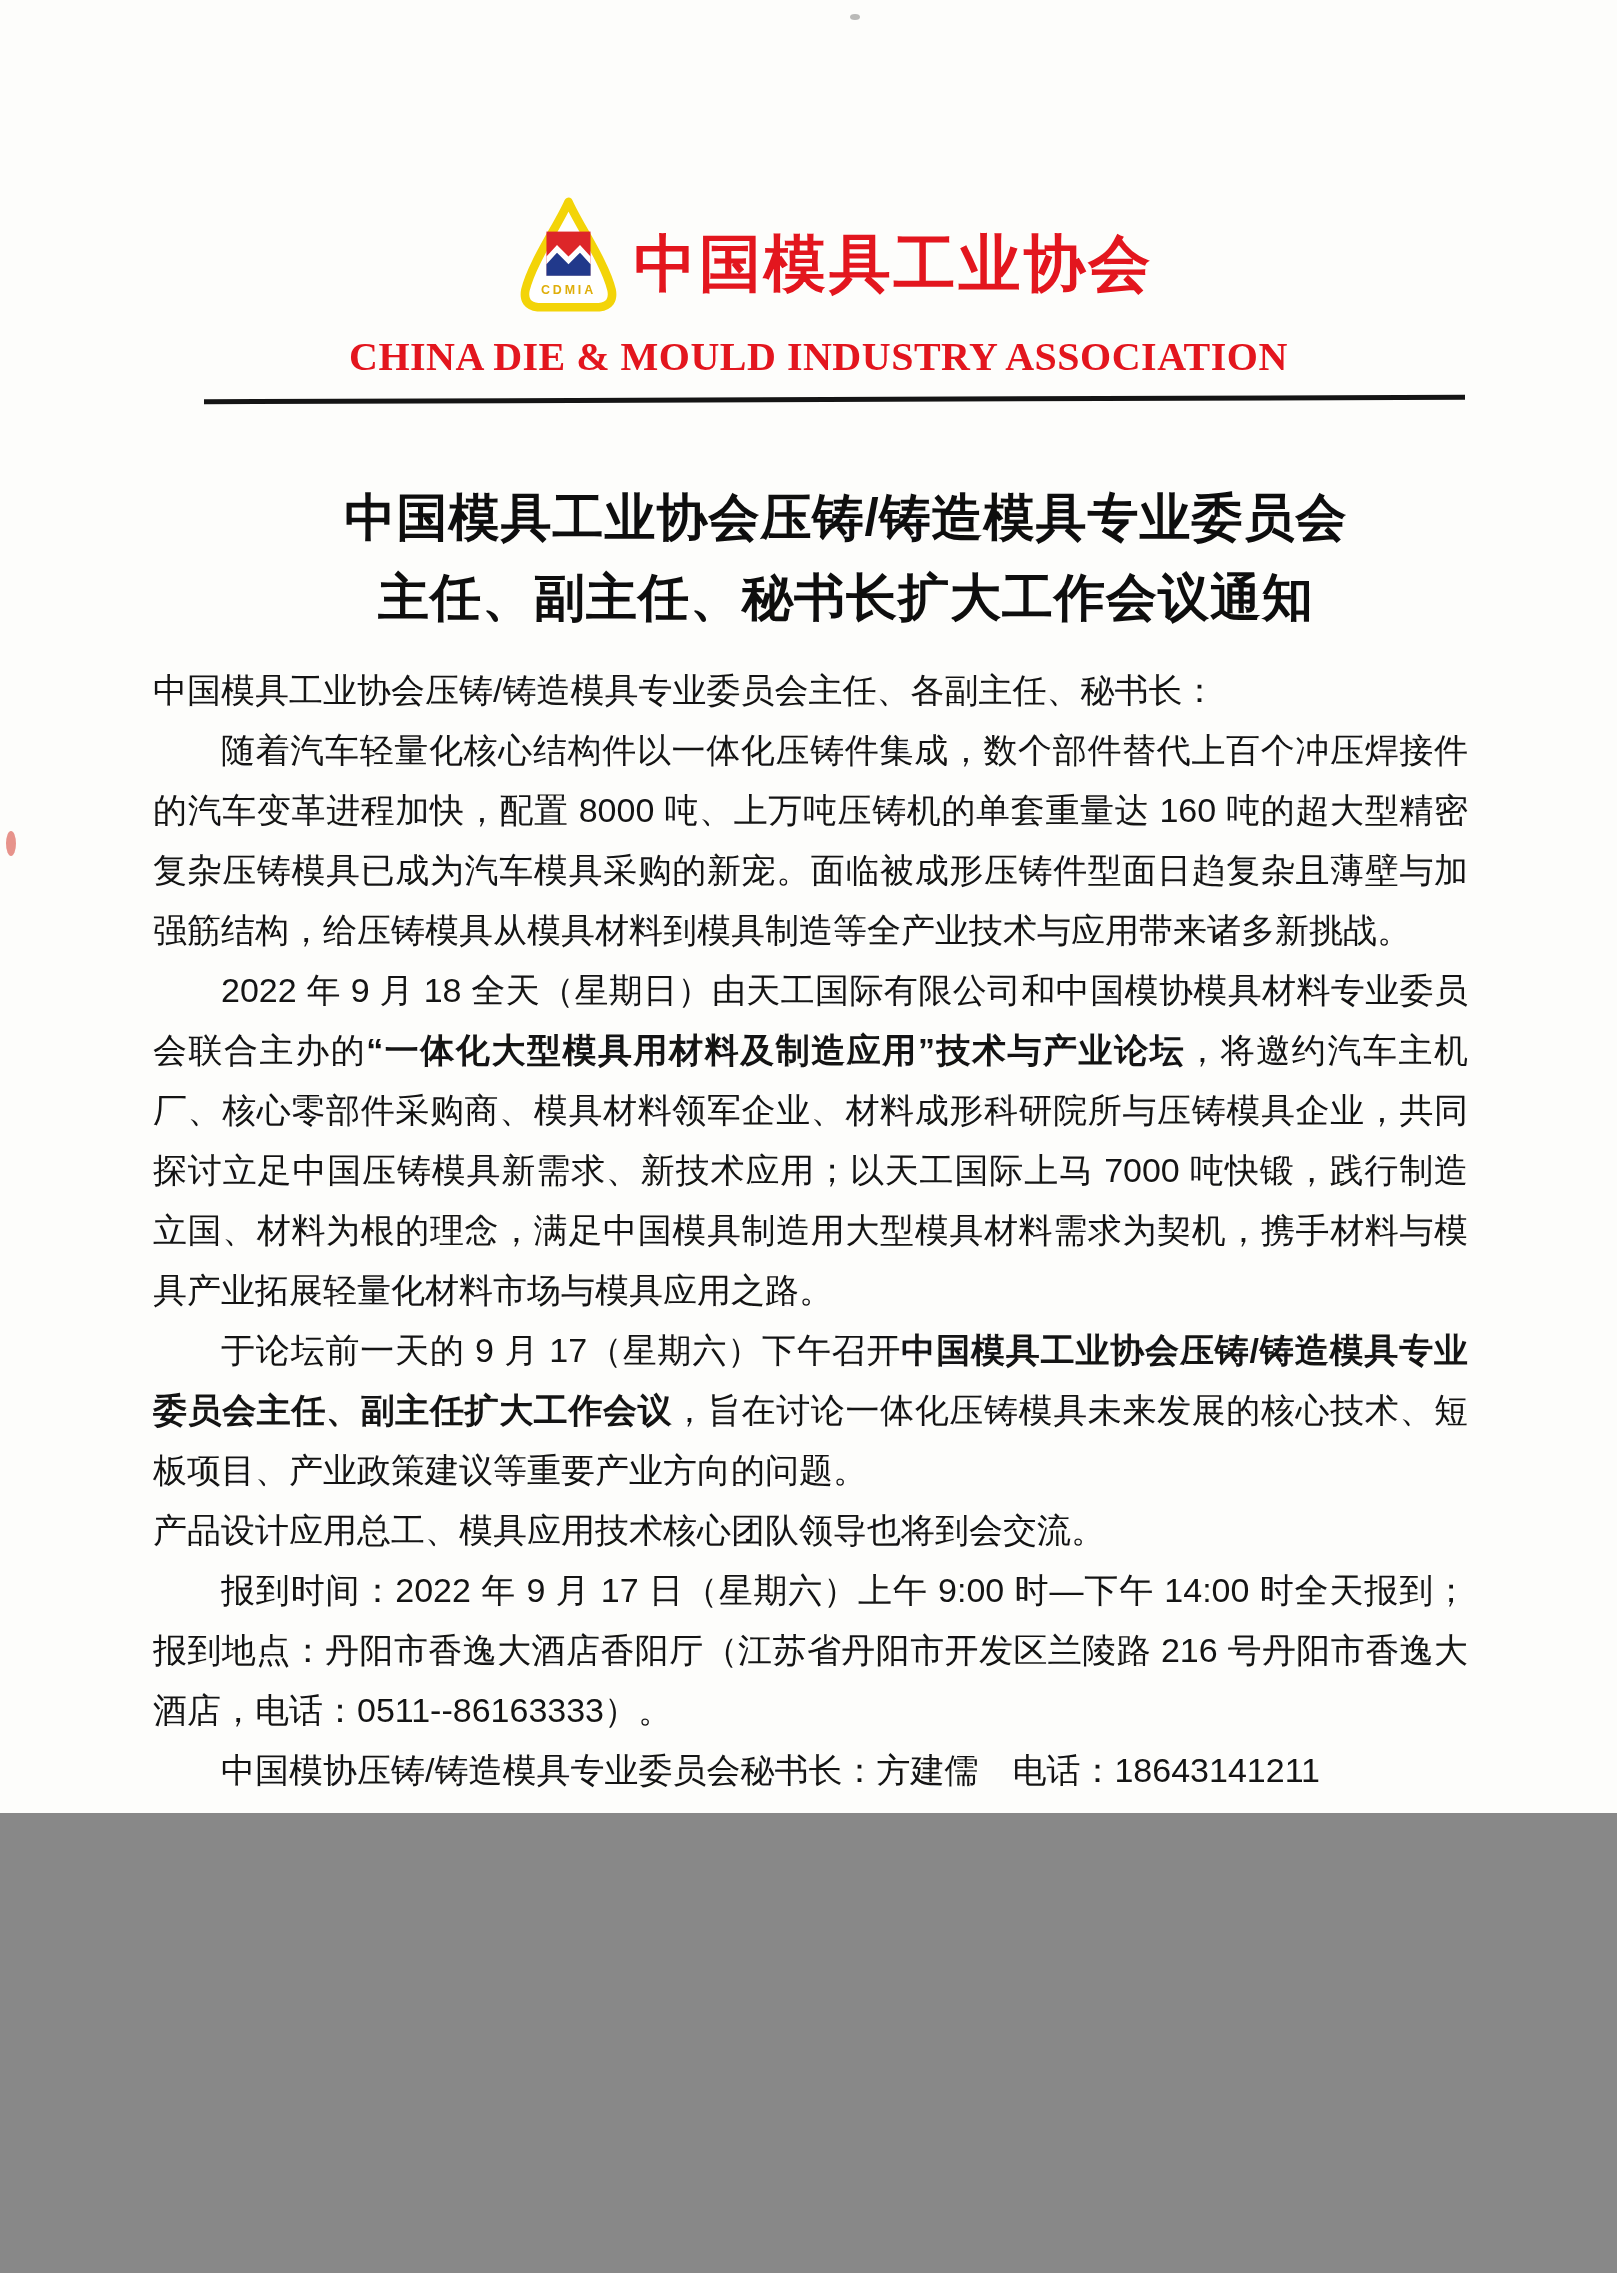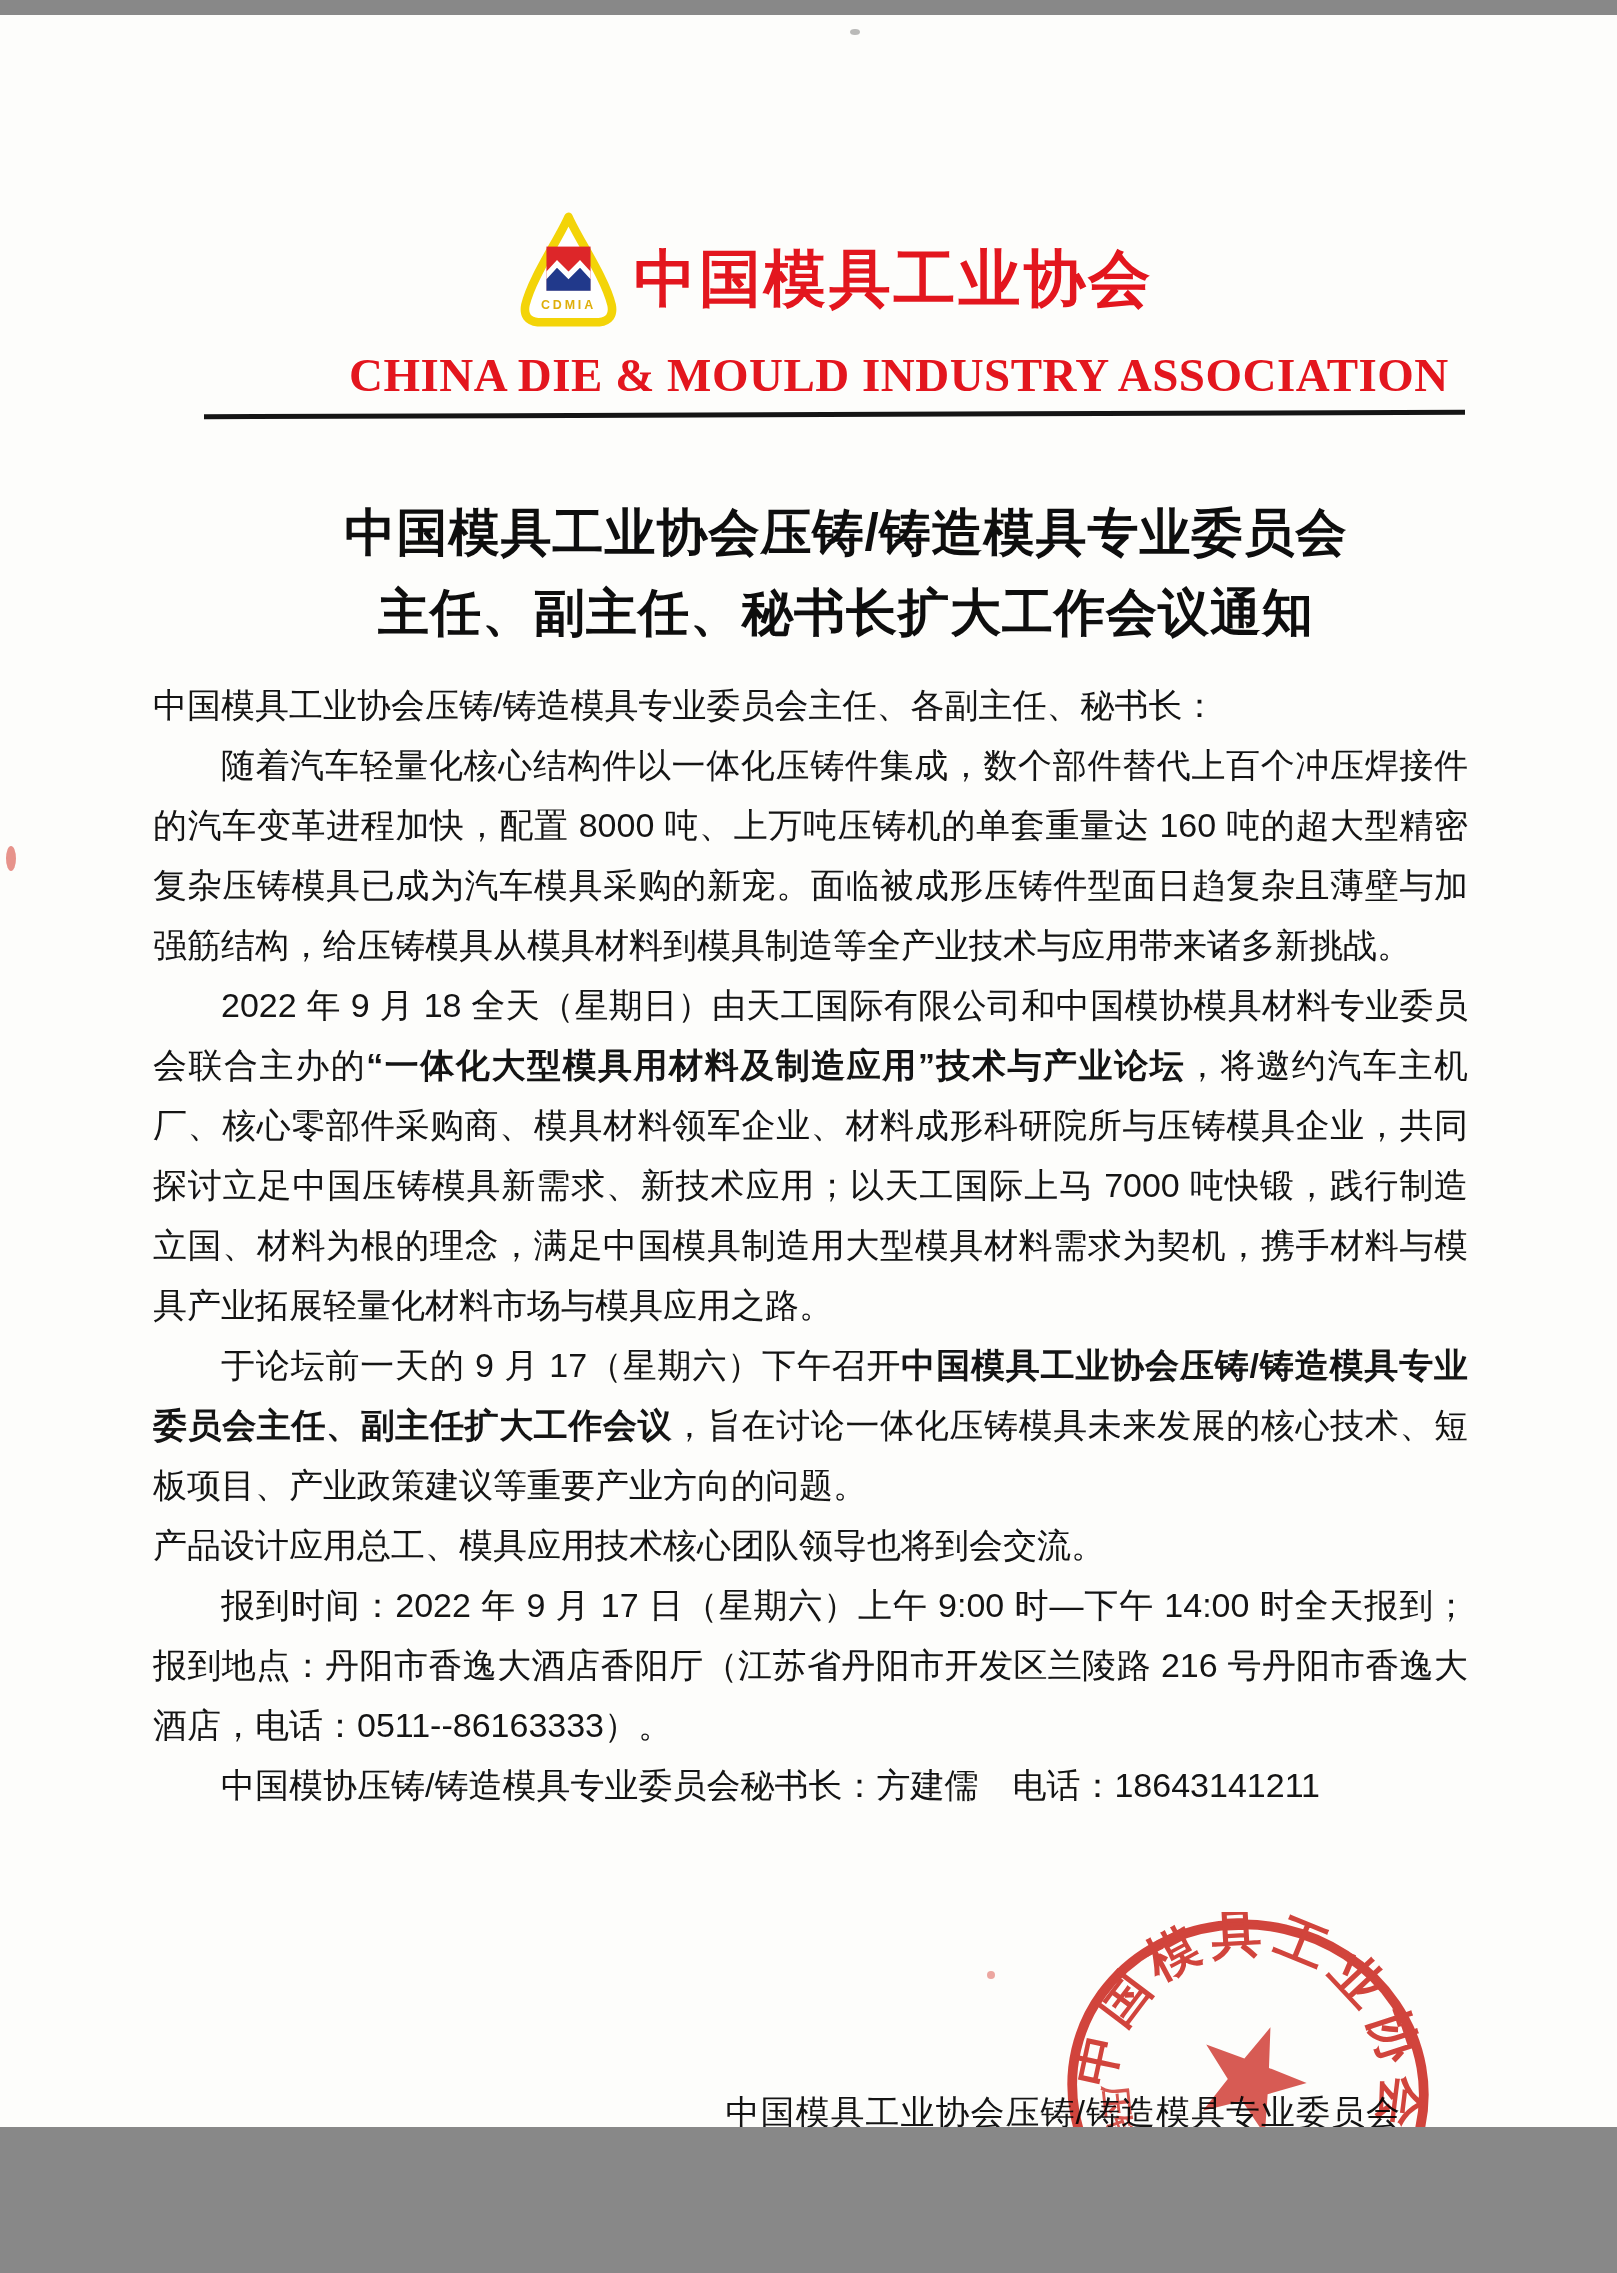--- a/index.html
+++ b/index.html
@@ -1,35 +1,35 @@
 <!DOCTYPE html>
 <html style="--brand-red: #e3161e;"><head>
 <meta charset="utf-8">
 <style>
   html,body{margin:0;padding:0;background:#888;}
   .page{
     position:relative;
-    width:1618px;height:2112px;
-    margin:15px auto;
+    width:1618px;height:1813px;
+    margin:0 auto;
     background:#fdfdfb;
     overflow:hidden;
     font-family:"Liberation Sans","DejaVu Sans",sans-serif;
     color:#161616;
   }
   
   .logo{position:absolute;left:511px;top:197px;width:115px;height:119px;}
   .org-cn{
     position:absolute;left:634px;top:222px;
     font-size:62px;font-weight:700;letter-spacing:2.9px;
     color:var(--brand-red,#e3161e);white-space:nowrap;
   }
   .org-en{
     position:absolute;left:349px;top:333px;
     font-family:"Liberation Serif","DejaVu Serif",serif;
-    font-size:47px;font-weight:700;letter-spacing:0.5px;
+    font-size:40px;font-weight:700;letter-spacing:0.5px;
     color:var(--brand-red,#e3161e);white-space:nowrap;
   }
   .divider{
     position:absolute;left:204px;top:397px;width:1261px;height:4.9px;
     background:#151515;transform:rotate(-0.2deg);
   }
   
   .doc-title{
     position:absolute;left:190px;top:478px;width:1312px;
     text-align:center;font-weight:700;font-size:51px;line-height:80px;

